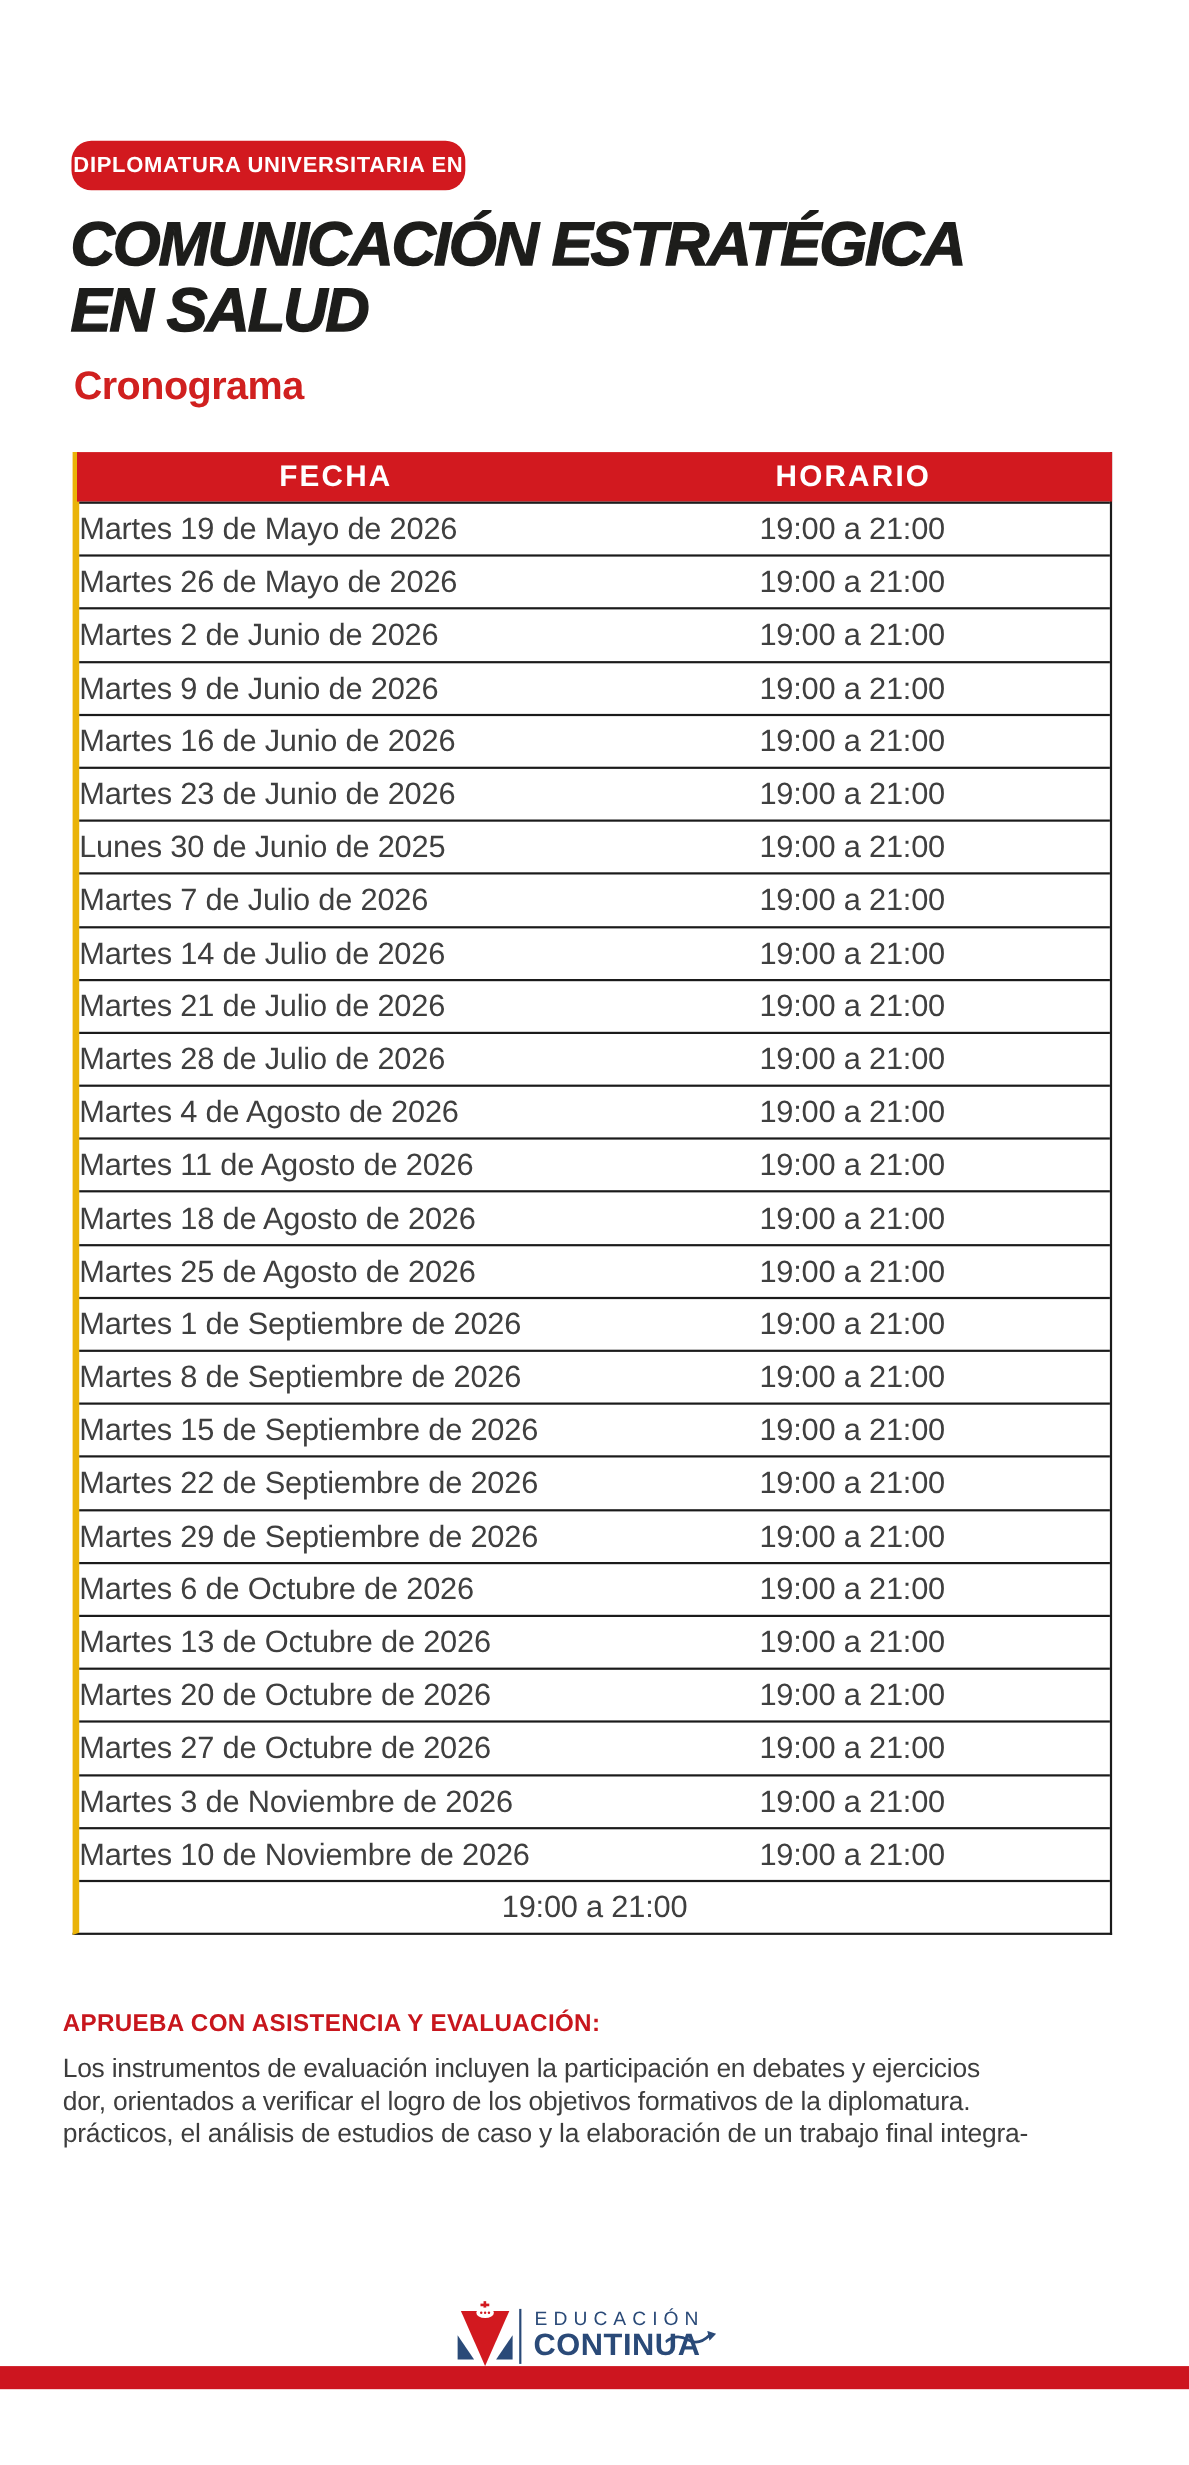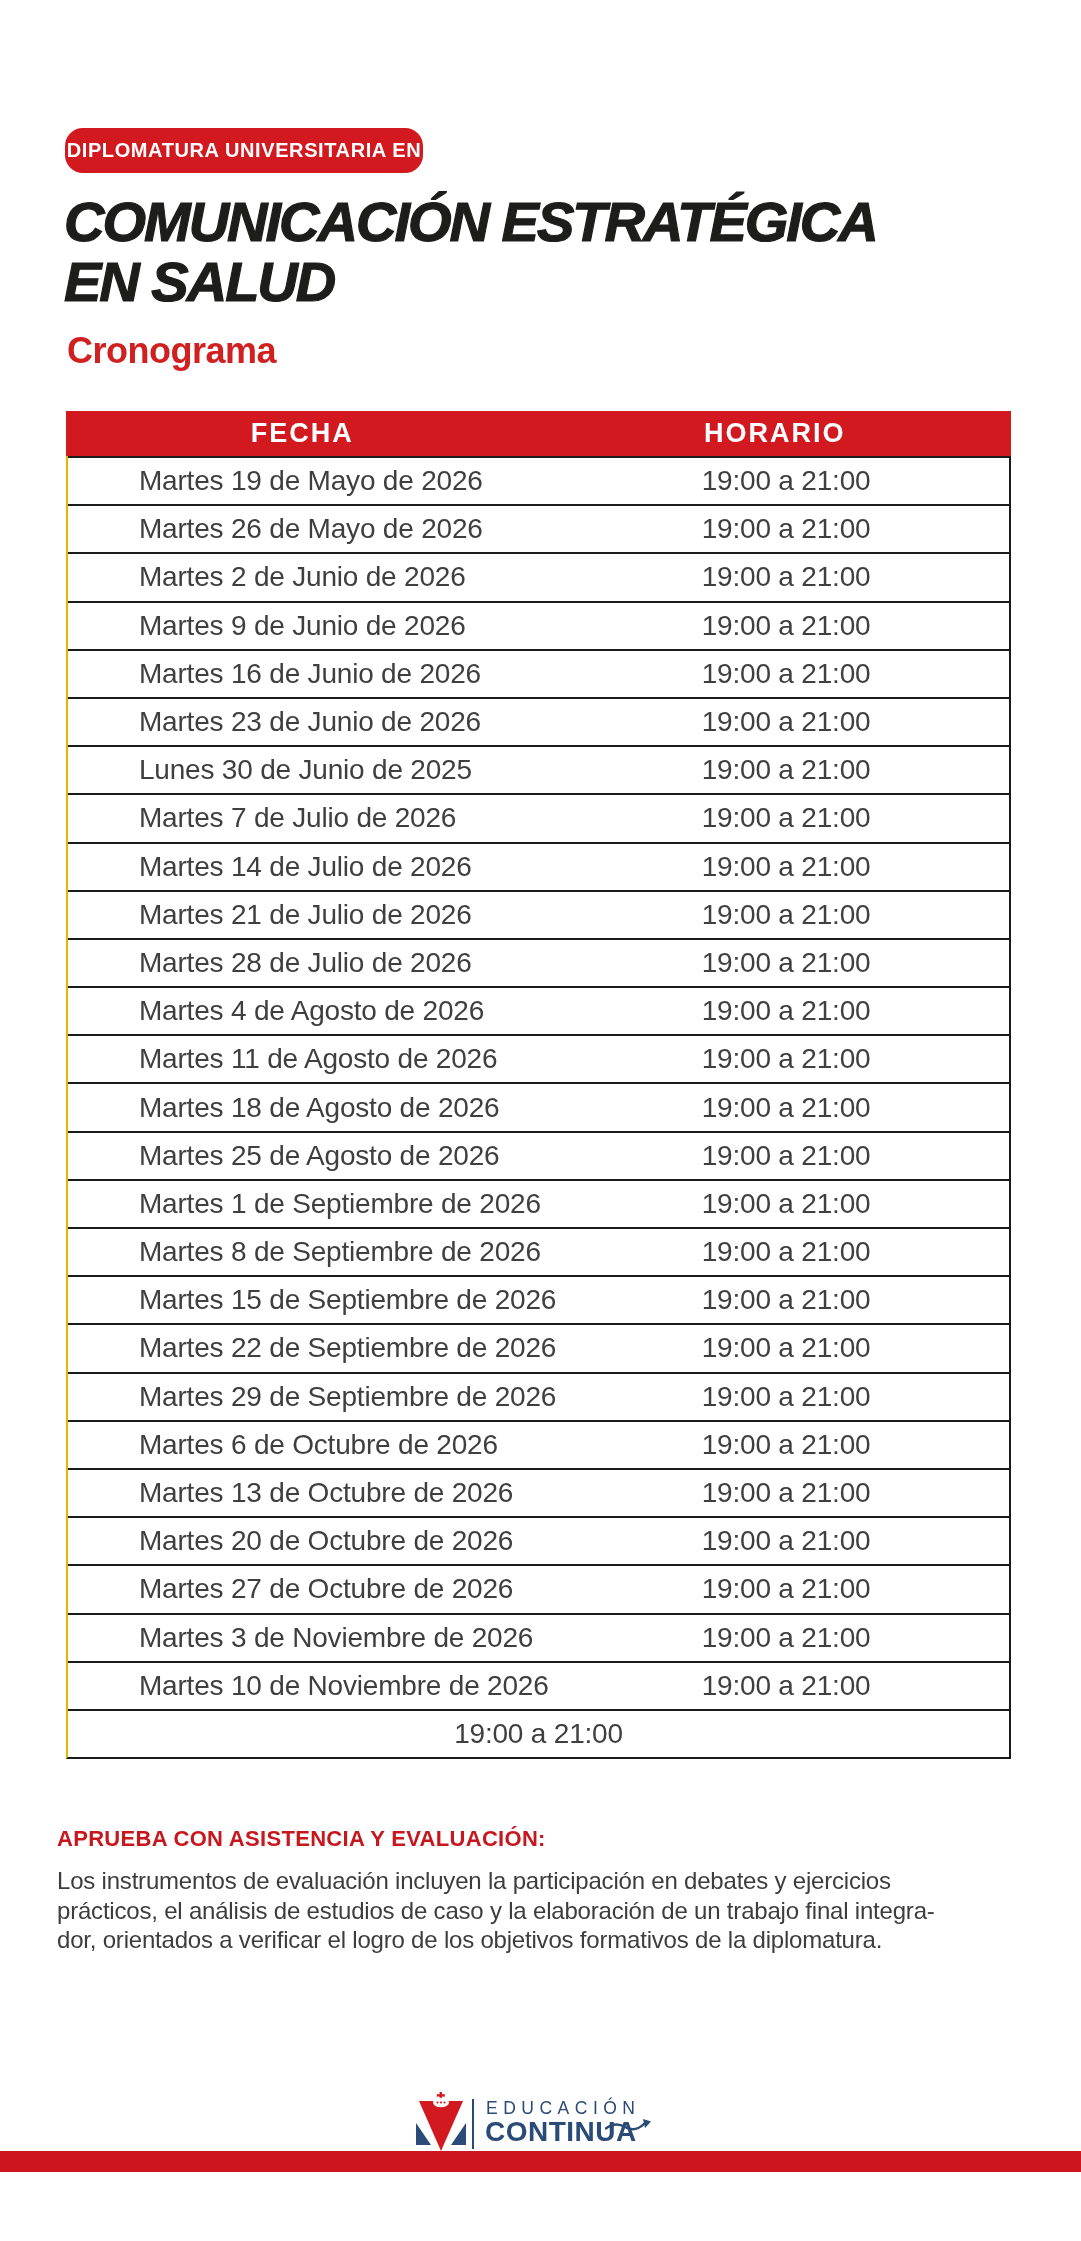--- a/index.html
+++ b/index.html
@@ -20,33 +20,33 @@
     -webkit-text-stroke:1.2px #1d1d1b;white-space:nowrap;font-style:italic;
   }
   
   .cronograma{
     position:absolute;left:67px;top:330px;color:#d0201f;
     font-size:36px;font-weight:bold;letter-spacing:-.5px;
   }
   
   .sched{
     position:absolute;left:66px;top:411px;width:945px;box-sizing:border-box;
-    border-left:2px solid #eab308;border-right:2px solid #1b1b1b;border-bottom:2px solid #1b1b1b;
+    border-left:6px solid #eab308;border-right:2px solid #1b1b1b;border-bottom:2px solid #1b1b1b;
   }
   .thead{
     display:flex;height:45px;background:#d2191f;color:#ffffff;
     font-weight:bold;font-size:27px;letter-spacing:2px;
     margin:0 -2px; 
   }
   .thead .th{flex:1 1 50%;display:flex;align-items:center;justify-content:center;}
   .trow{
     display:flex;height:48.2px;box-sizing:border-box;border-top:2px solid #1b1b1b;
     color:#3f3f3f;font-size:28px;letter-spacing:-.2px;
   }
-  .cell-fecha{flex:1 1 50%;display:flex;align-items:center;padding-left:23px;box-sizing:border-box;white-space:nowrap;margin-left:48px;}
+  .cell-fecha{flex:1 1 50%;display:flex;align-items:center;box-sizing:border-box;white-space:nowrap;}
   .cell-horario{flex:1 1 50%;display:flex;align-items:center;justify-content:center;white-space:nowrap;}
   
   .aprueba{
     position:absolute;left:57px;top:1826px;color:#c8161d;
     font-size:22px;font-weight:600;letter-spacing:.3px;white-space:nowrap;
   }
   .footer-par{
     position:absolute;left:57px;top:1866px;color:#3d3d3d;
     font-size:24px;line-height:29.5px;letter-spacing:-.2px;
   }
@@ -222,22 +222,22 @@
     <div class="trow">
       <div class="cell-horario">19:00 a 21:00</div>
     </div>
   </div>
   </div>
 
   <div class="aprueba">APRUEBA CON ASISTENCIA Y EVALUACIÓN:</div>
 
   <div class="footer-par">
     <div class="pline">Los instrumentos de evaluación incluyen la participación en debates y ejercicios</div>
+    <div class="pline">dor, orientados a verificar el logro de los objetivos formativos de la diplomatura.</div>
     <div class="pline">prácticos, el análisis de estudios de caso y la elaboración de un trabajo final integra-</div>
-    <div class="pline">dor, orientados a verificar el logro de los objetivos formativos de la diplomatura.</div>
   </div>
 
   <div class="logo">
     <svg class="logo-mark" width="62" height="62" viewBox="0 0 52 62">
 
       <rect x="24.6" y="1" width="2.4" height="7" fill="#d2191f"></rect>
       <rect x="21.8" y="3.2" width="8" height="2.4" fill="#d2191f"></rect>
 
       <polygon points="4,10 48,10 26,60" fill="#d2191f"></polygon>
 

